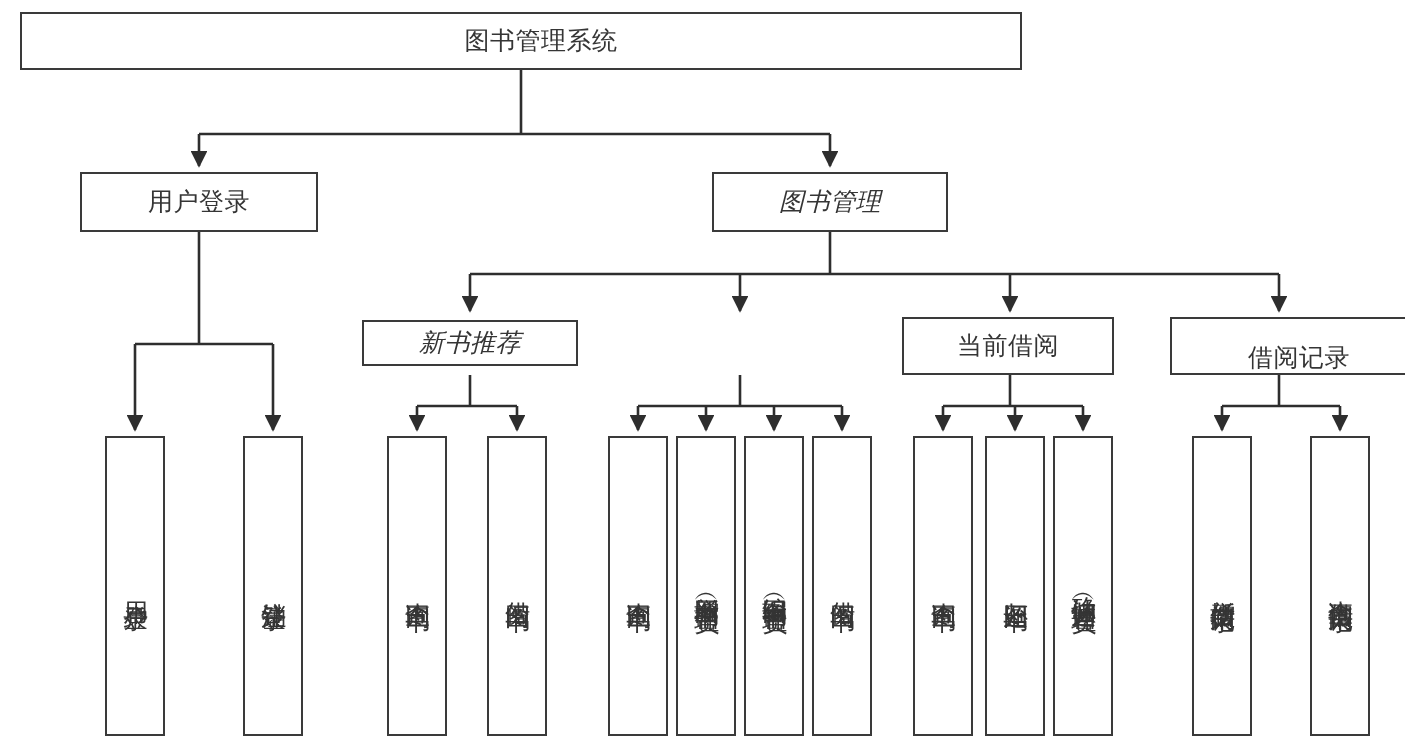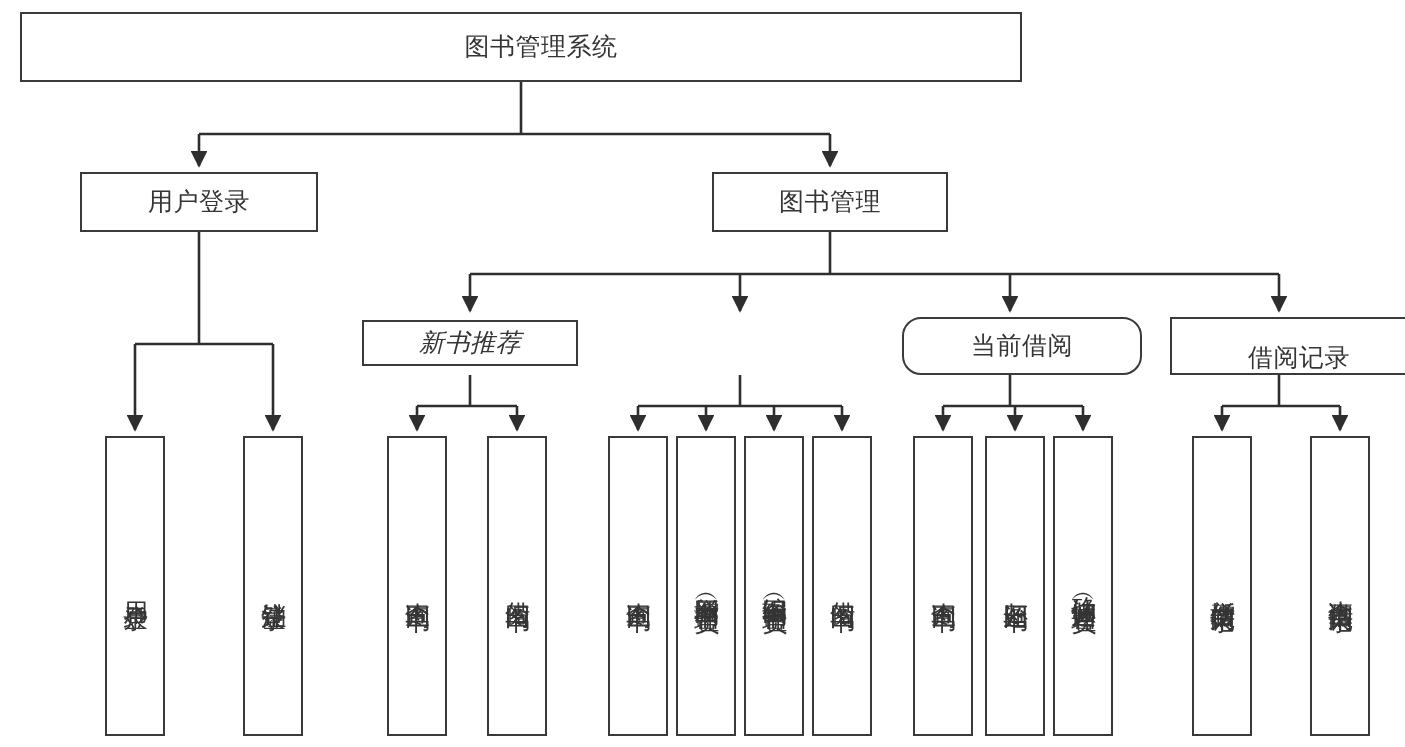--- a/index.html
+++ b/index.html
@@ -132,38 +132,38 @@
 
       <g>
         <path d="M 1279 375 L 1279 406"></path>
         <path d="M 1222 406 L 1340 406"></path>
         <path d="M 1222 406 L 1222 430" marker-end="url(#arrow)"></path>
         <path d="M 1340 406 L 1340 430" marker-end="url(#arrow)"></path>
       </g>
     </g>
   </svg>
 
-  <div class="node horizontal" id="node-root" style="left:20px; top:12px; width:1002px; height:70px;padding-left:40px;">
+  <div class="node horizontal" id="node-root" style="left:20px; top:12px; width:1002px; height:58px;padding-left:40px;">
     <span class="node-label">图书管理系统</span>
   </div>
 
   <div class="node horizontal" id="node-user-login" style="left:80px; top:172px; width:238px; height:60px;">
     <span class="node-label">用户登录</span>
   </div>
 
-  <div class="node horizontal" id="node-book-management" style="left:712px; top:172px; width:236px; height:60px;">
+  <div class="node horizontal" id="node-book-management" style="left:712px; top:172px; width:236px; height:60px;font-style:italic;">
     <span class="node-label">图书管理</span>
   </div>
 
   <div class="node horizontal" id="node-new-book-recommend" style="left:362px; top:320px; width:216px; height:46px;font-style:italic;">
     <span class="node-label">新书推荐</span>
   </div>
 
 
-  <div class="node horizontal" id="node-current-borrow" style="left:902px; top:317px; width:240px; height:58px;border-radius:19px;">
+  <div class="node horizontal" id="node-current-borrow" style="left:902px; top:317px; width:212px; height:58px;">
     <span class="node-label">当前借阅</span>
   </div>
 
   <div class="node horizontal" id="node-borrow-record" style="left:1170px; top:317px; width:258px; height:58px;align-items:flex-end;">
     <span class="node-label">借阅记录</span>
   </div>
 
   <div class="node vertical" style="left:105px; top:436px; width:60px; height:300px;">
     <span class="node-label">用户登录</span>
   </div>

